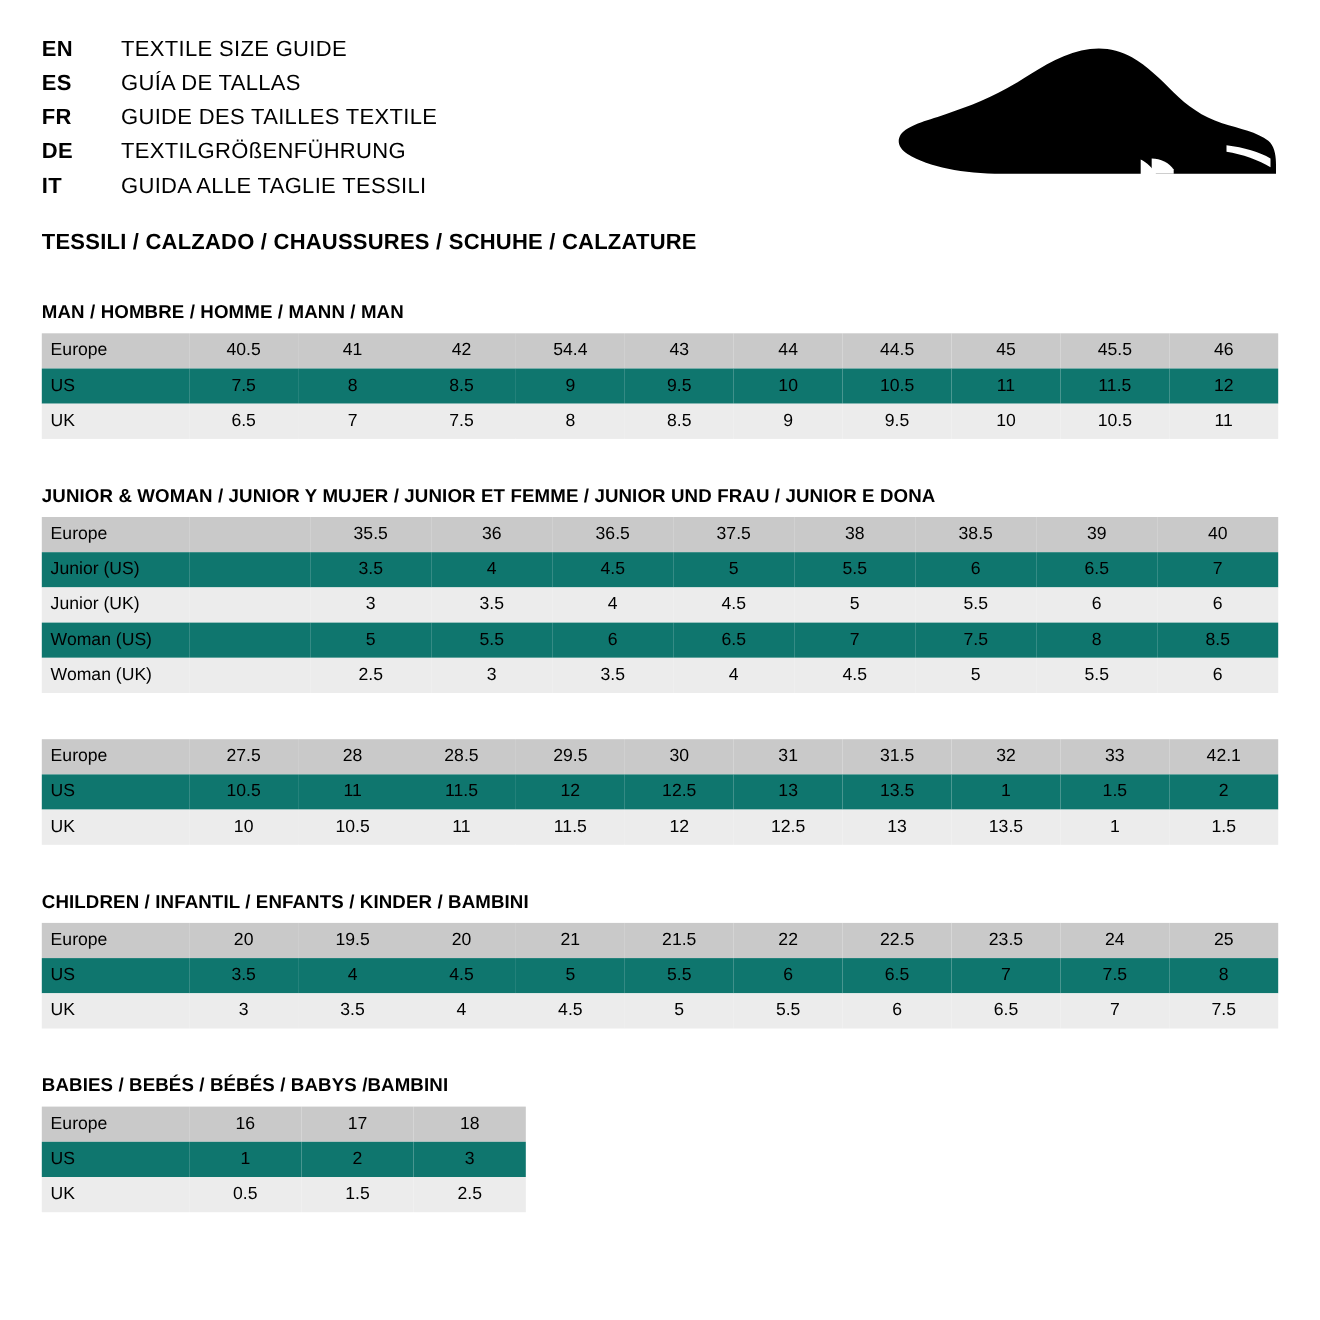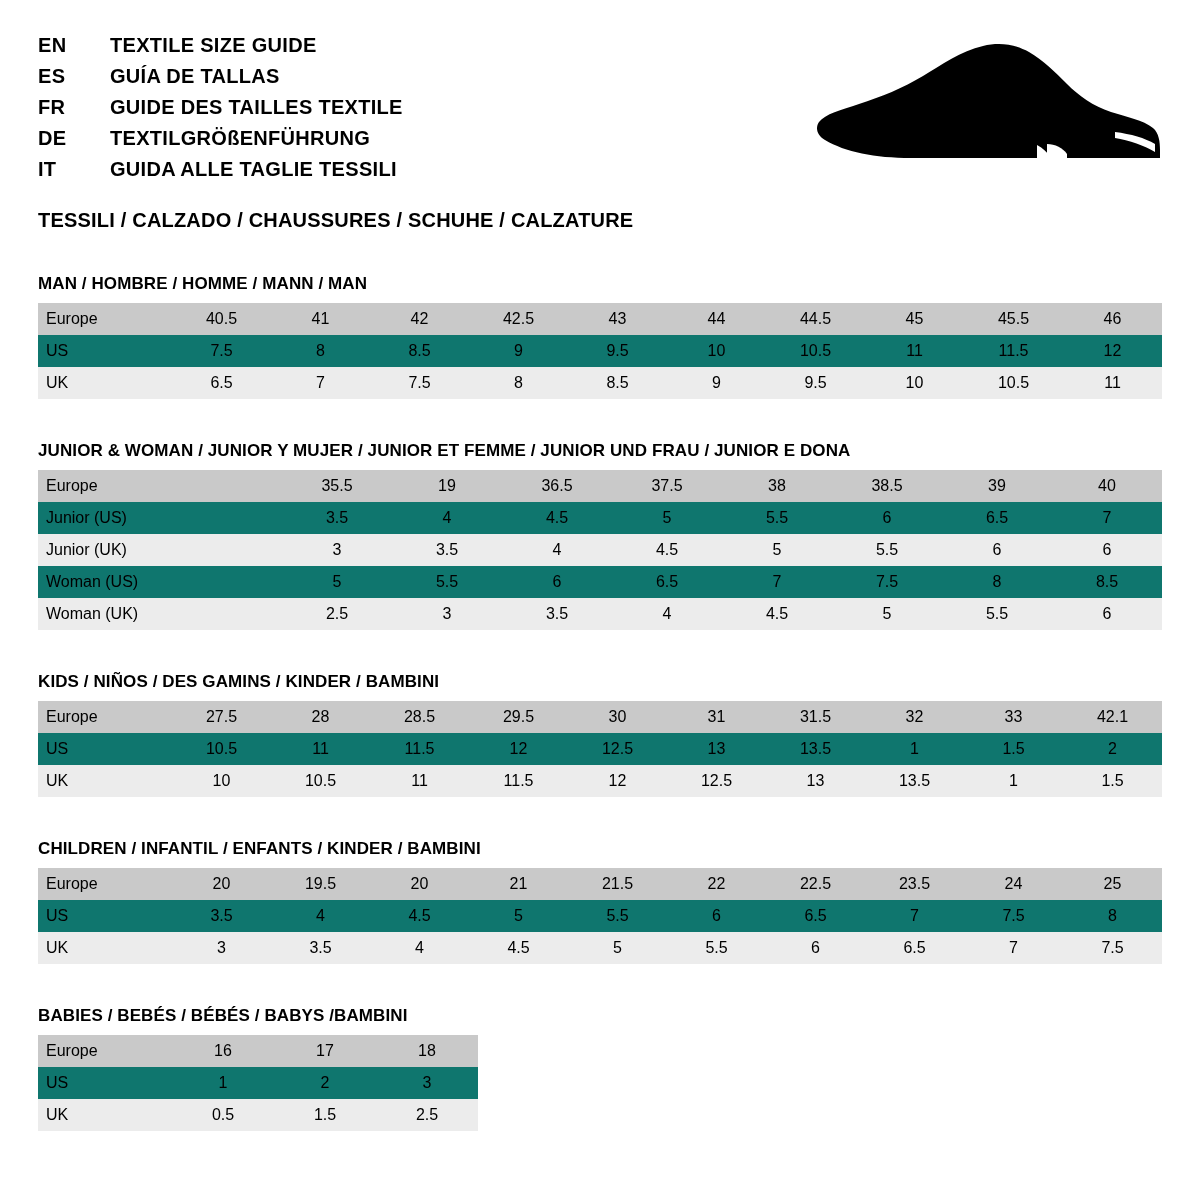--- a/index.html
+++ b/index.html
@@ -33,21 +33,21 @@
     height: 31px;
   }
   .lang-code {
     width: 72px;
     font-size: 20px;
     font-weight: bold;
     letter-spacing: 0.3px;
   }
   .lang-text {
     font-size: 20px;
-    font-weight: bold;
+    font-weight: normal;
     letter-spacing: 0.3px;
   }
 
   .section-heading {
     font-size: 20px;
     font-weight: bold;
     letter-spacing: 0.2px;
     margin-top: 20px;
   }
 
@@ -159,21 +159,21 @@
 
   <div class="table-block">
     <div class="table-title">MAN / HOMBRE / HOMME / MANN / MAN</div>
     <table class="size-table t-man">
       <tbody>
           <tr class="row-shaded">
         <td class="label">Europe</td>
         <td>40.5</td>
         <td>41</td>
         <td>42</td>
-        <td>42.5</td>
+        <td>54.4</td>
         <td>43</td>
         <td>44</td>
         <td>44.5</td>
         <td>45</td>
         <td>45.5</td>
         <td>46</td>
       </tr>
       <tr class="row-plain">
         <td class="label">US</td>
         <td>7.5</td>
@@ -205,21 +205,21 @@
   </div>
 
   <div class="table-block">
     <div class="table-title">JUNIOR &amp; WOMAN / JUNIOR Y MUJER / JUNIOR ET FEMME / JUNIOR UND FRAU / JUNIOR E DONA</div>
     <table class="size-table t-jw">
       <tbody>
           <tr class="row-shaded">
         <td class="label">Europe</td>
         <td></td>
         <td>35.5</td>
-        <td>19</td>
+        <td>36</td>
         <td>36.5</td>
         <td>37.5</td>
         <td>38</td>
         <td>38.5</td>
         <td>39</td>
         <td>40</td>
       </tr>
       <tr class="row-plain">
         <td class="label">Junior (US)</td>
         <td></td>
@@ -266,21 +266,20 @@
         <td>4.5</td>
         <td>5</td>
         <td>5.5</td>
         <td>6</td>
       </tr>
     </tbody>
       </table>
   </div>
 
   <div class="table-block">
-    <div class="table-title">KIDS / NIÑOS / DES GAMINS / KINDER / BAMBINI</div>
     <table class="size-table t-kids">
       <tbody>
           <tr class="row-shaded">
         <td class="label">Europe</td>
         <td>27.5</td>
         <td>28</td>
         <td>28.5</td>
         <td>29.5</td>
         <td>30</td>
         <td>31</td>

